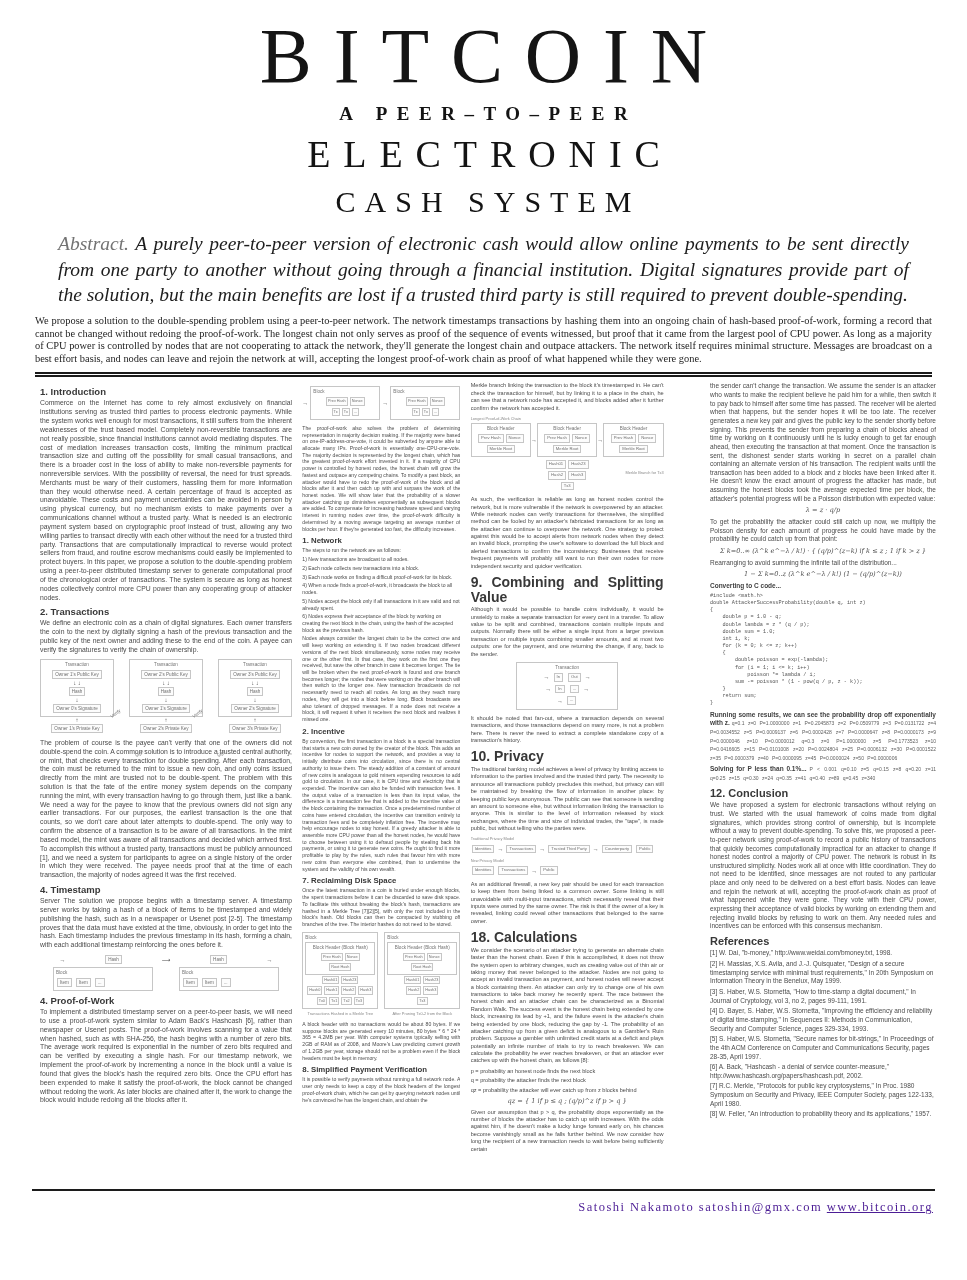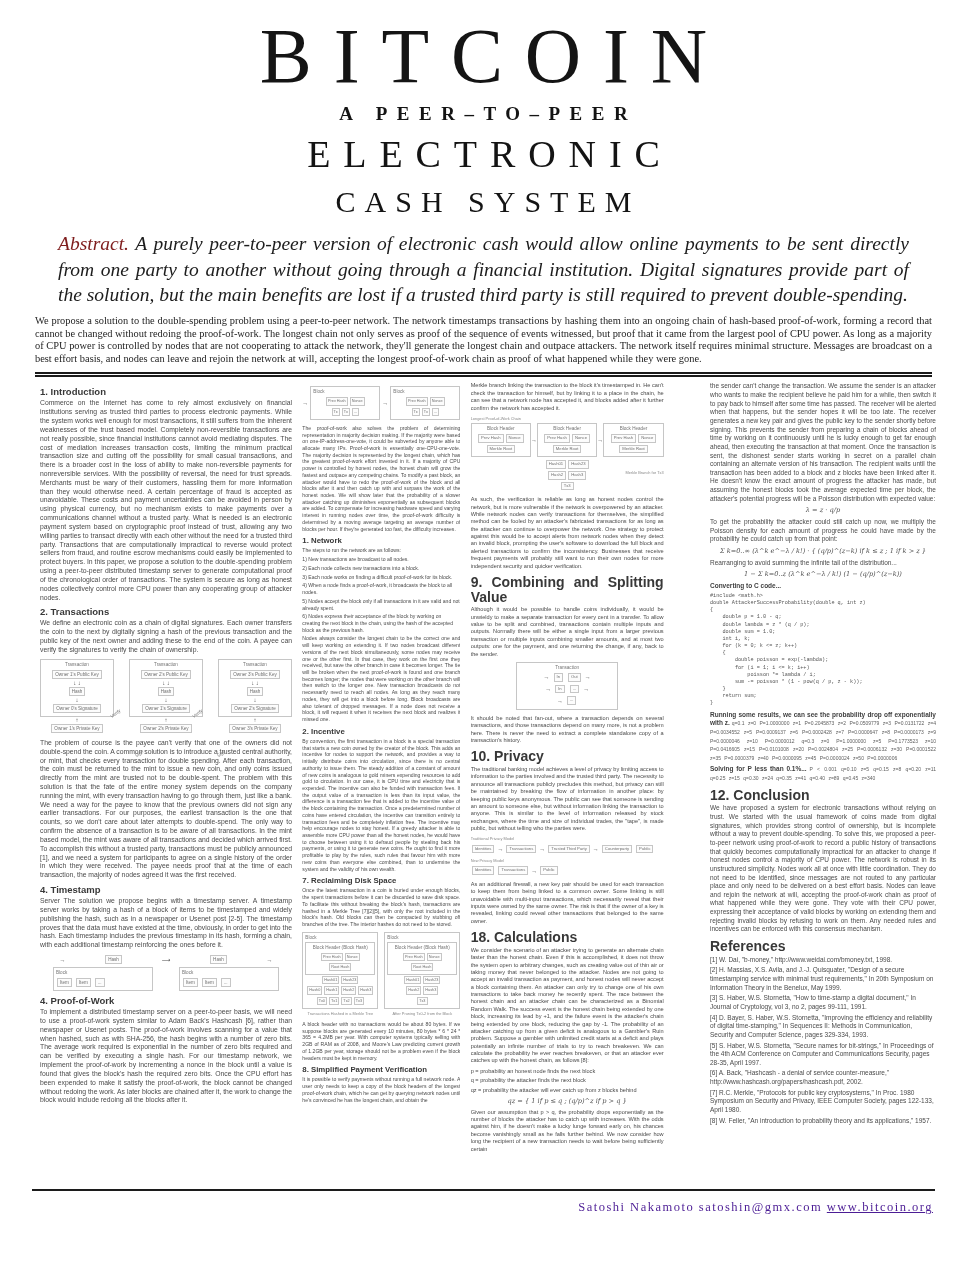--- a/index.html
+++ b/index.html
@@ -7,32 +7,32 @@
         font-family:"Liberation Sans","DejaVu Sans",sans-serif;color:#4a4a4a;}
   
   .masthead{text-align:center;padding-top:18px;font-family:"Liberation Serif","DejaVu Serif",serif;color:#141414;}
   .t-main{font-size:78px;line-height:.98;letter-spacing:.28em;margin-right:-.28em;}
   .t-sub1{font-size:19px;letter-spacing:.5em;margin-right:-.5em;margin-top:9px;font-weight:600;}
   .t-sub2{font-size:38px;letter-spacing:.34em;margin-right:-.34em;margin-top:7px;}
   .t-sub3{font-size:30px;letter-spacing:.3em;margin-right:-.3em;margin-top:9px;}
   
   .abstract{margin:12px 58px 0;font-family:"Liberation Serif","DejaVu Serif",serif;font-style:italic;
             font-size:19.5px;line-height:1.3;text-align:justify;color:#1d1d1d;}
-  .abstract .lbl{color:#7f1d1d;margin-top:15px;}
+  .abstract .lbl{color:#737373;margin-top:15px;}
   .lede{margin:8px 35px 0;font-family:"Liberation Serif","DejaVu Serif",serif;font-size:10.4px;line-height:1.2;
         text-align:justify;color:#242424;padding-bottom:7px;border-bottom:5px double #1a1a1a;}
   
   .cols{display:flex;justify-content:space-between;margin:5px 31px 0 40px;height:802px;}
   .col{overflow:hidden;text-align:justify;}
   .c1{width:252px;font-size:6.8px;line-height:1.3;}
   .c2{width:158px;font-size:5.1px;line-height:1.32;}
   .c3{width:193px;font-size:5.6px;line-height:1.32;}
   .c4{width:226px;font-size:6.5px;line-height:1.33;margin-left:36px;}
   h3{font-family:"Liberation Sans",sans-serif;color:#383838;margin:5px 0 2px;line-height:1.05;}
-  .c1 h3{font-size:9.5px;}.c2 h3{font-size:7.8px;}.c3 h3{font-size:14px;}.c4 h3{font-size:14px;}
+  .c1 h3{font-size:9.5px;}.c2 h3{font-size:7.8px;}.c3 h3{font-size:14px;}.c4 h3{font-size:11px;}
   p{margin:0 0 3px;}
   .bold{font-weight:bold;color:#3f3f3f;}
   .code{font-family:"Liberation Mono","DejaVu Sans Mono",monospace;font-size:5.2px;line-height:1.38;
         white-space:pre;color:#555;margin:1px 0 3px;text-align:left;}
   .vals{font-size:5px;color:#616161;word-spacing:2px;}
   .formula{text-align:center;font-family:"DejaVu Serif",serif;font-style:italic;font-size:6.6px;color:#4f4f4f;margin:3px 0;}
   .defs{margin:1px 0 2px;text-align:left;}
   
   .fig{margin:4px 0 5px;position:relative;}
   .dbox{border:1px solid #c6c6c6;padding:2px;background:#fff;}

